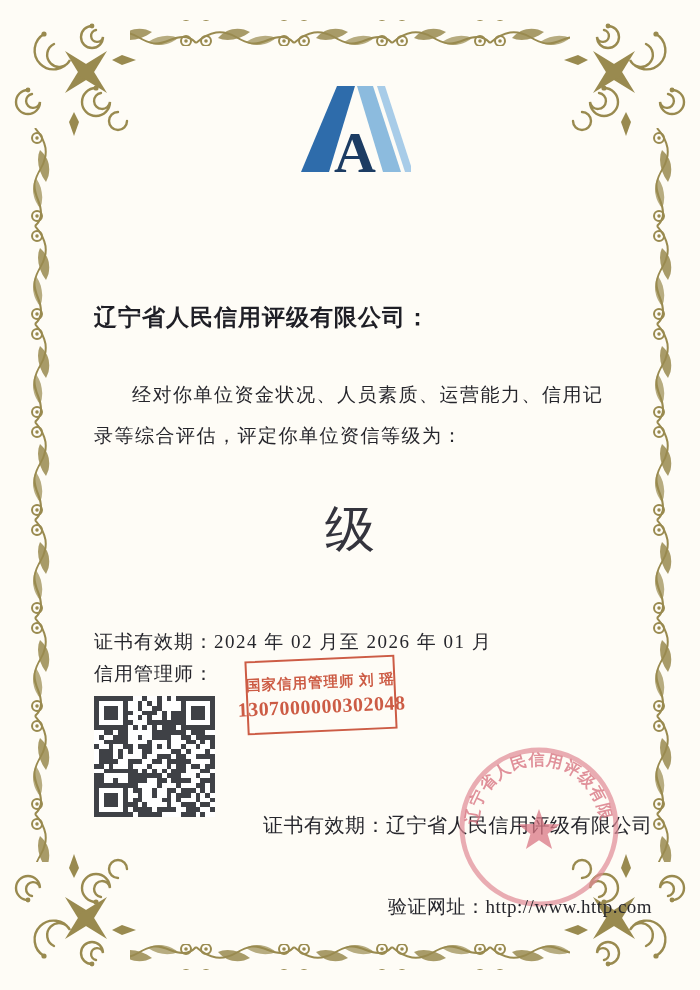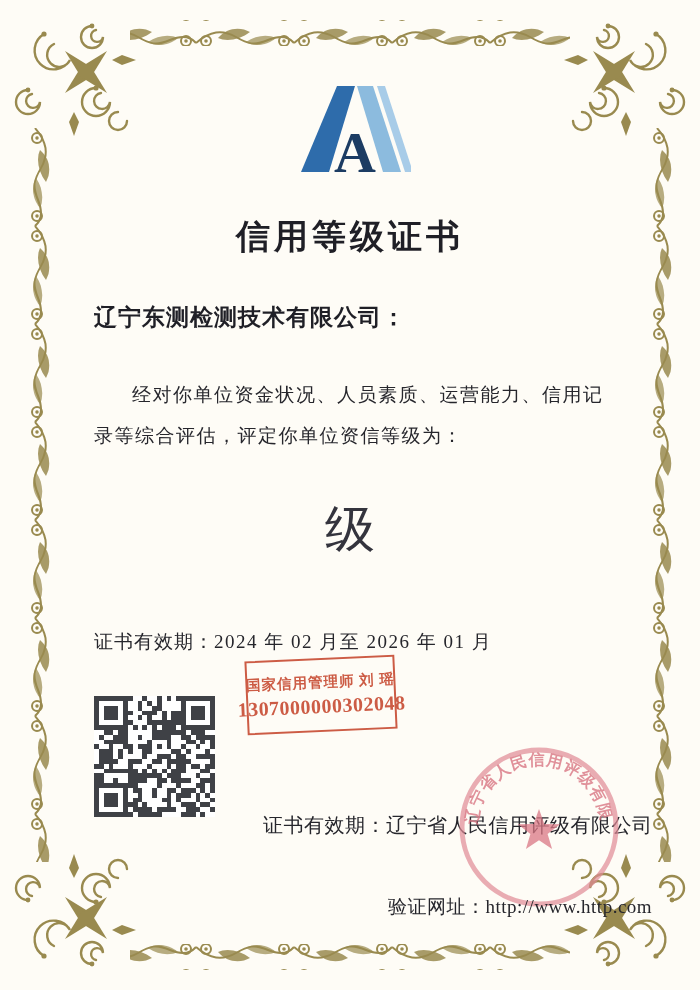--- a/index.html
+++ b/index.html
@@ -120,32 +120,34 @@
   </svg>
 
   <svg class="abs logo" viewBox="0 0 112 86" width="112" height="86">
     <path d="M38 0 L56 0 L30 86 L2 86 Z" fill="#2e6cab"></path>
     <path d="M58 0 L74 0 L102 86 L84 86 Z" fill="#8cbbde"></path>
     <path d="M78 0 L86 0 L112 80 L112 86 L106 86 Z" fill="#a8cce8"></path>
     <text x="56" y="86" text-anchor="middle" font-size="58" font-weight="bold" font-family="Liberation Serif, DejaVu Serif, serif" fill="#1c3c63">A</text>
   </svg>
 
 
-  <div class="abs title">信用等级证书</div>
-
-  <div class="abs company">辽宁东测检测技术有限公司：</div>
+
+  <div class="abs company">辽宁省人民信用评级有限公司：</div>
 
   <div class="abs body-text">经对你单位资金状况、人员素质、运营能力、信用记录等综合评估，评定你单位资信等级为：</div>
 
   <div class="abs rating">
     <span class="suffix">级</span>
   </div>
 
   <div class="abs field f-valid">
     <span>证书有效期：</span><span class="val">2024 年 02 月至 2026 年 01 月</span>
+  </div>
+  <div class="abs field f-manager">
+    <span>信用管理师：</span>
   </div>
 
   <div class="abs stamp">
     <div class="l1">国家信用管理师 刘 瑶</div>
     <div class="l2">1307000000302048</div>
   </div>
 
   <div class="abs qr">
       <div style="grid-area: 1 / 1;"></div>
       <div style="grid-area: 1 / 2;"></div>

